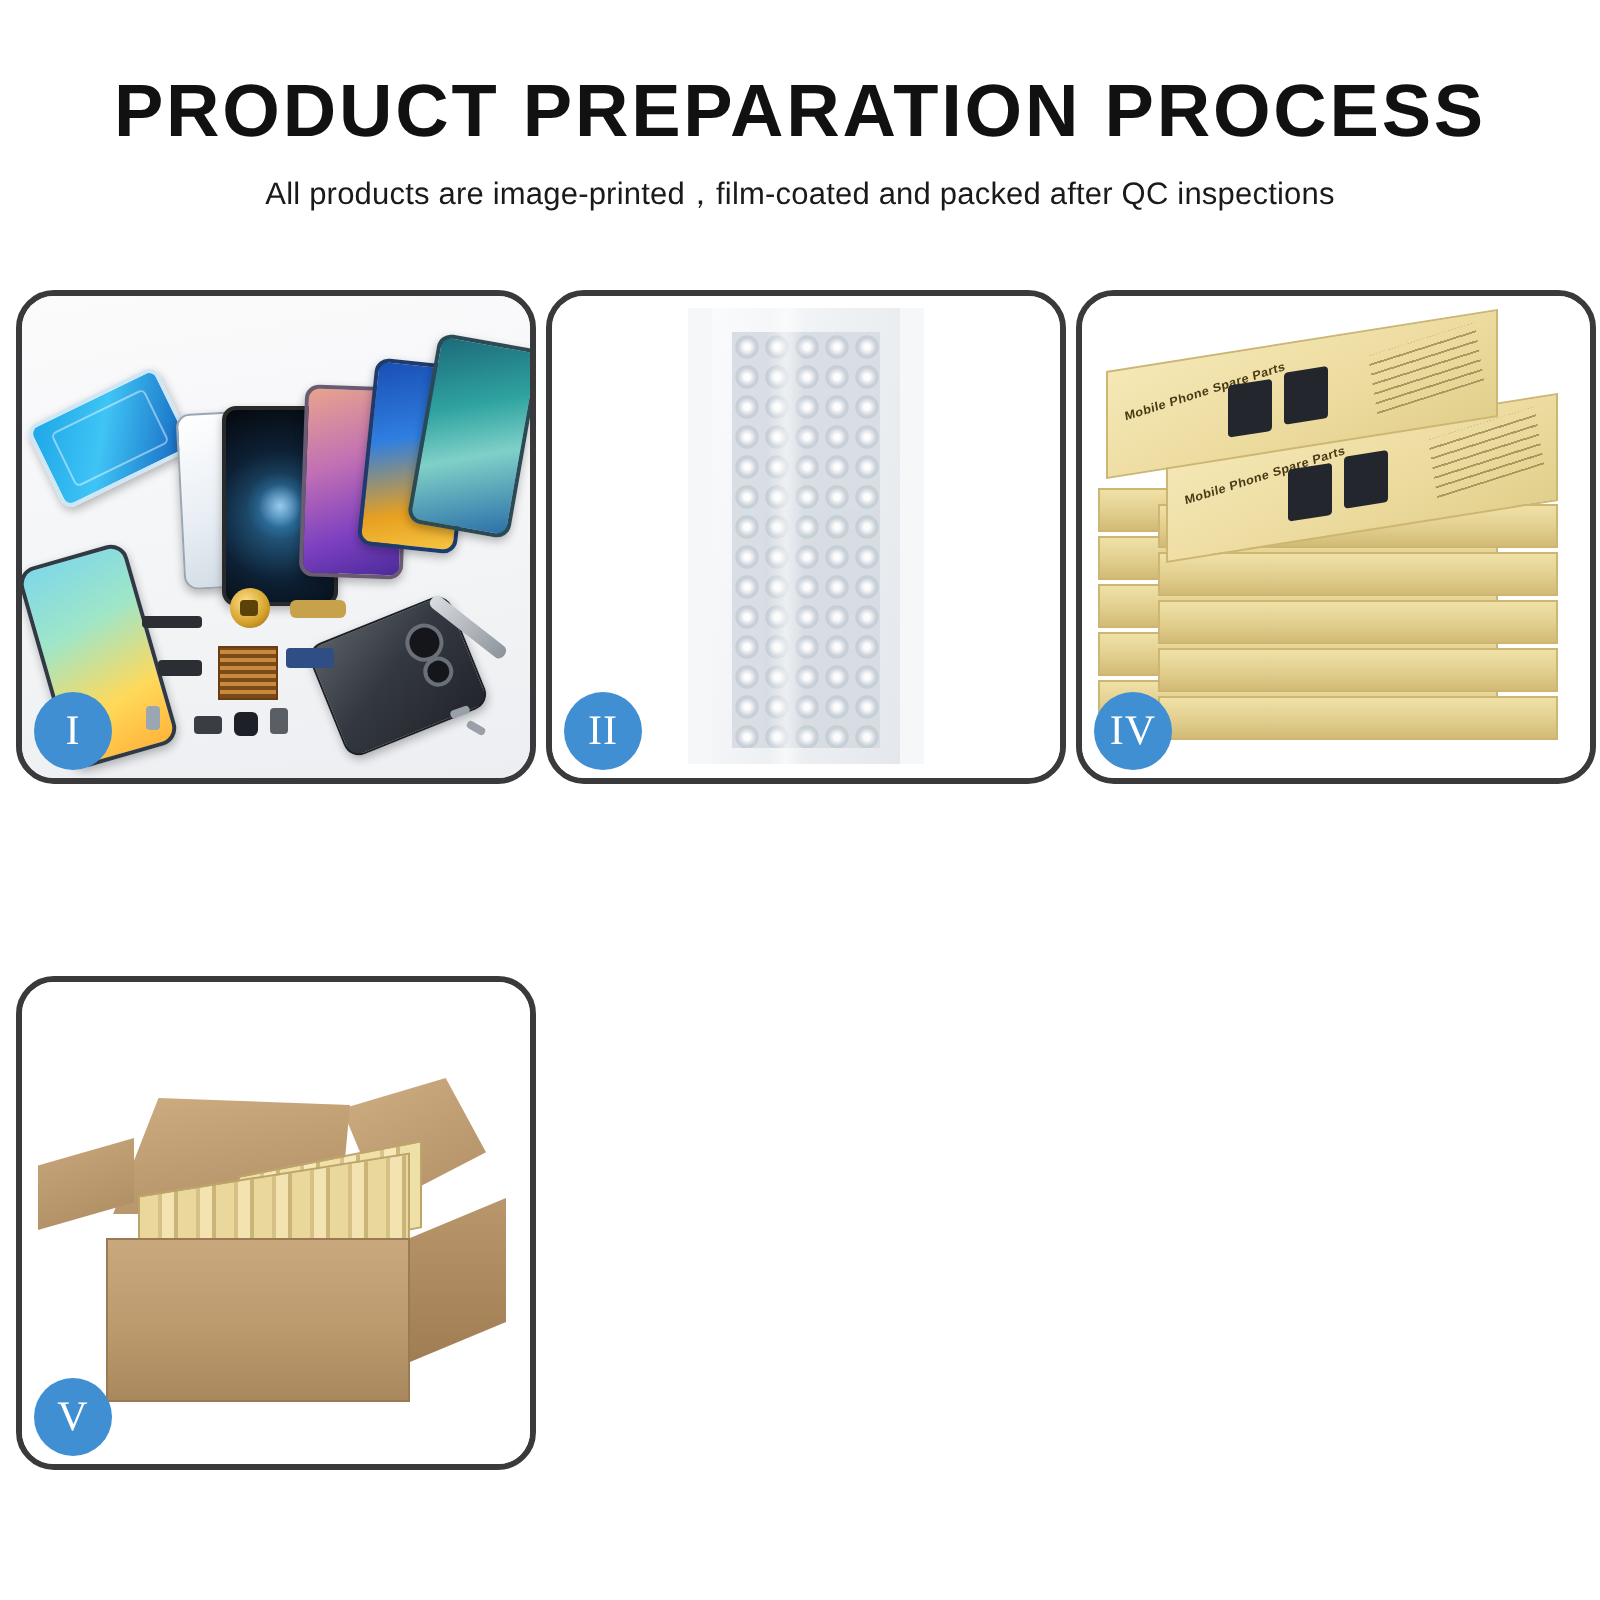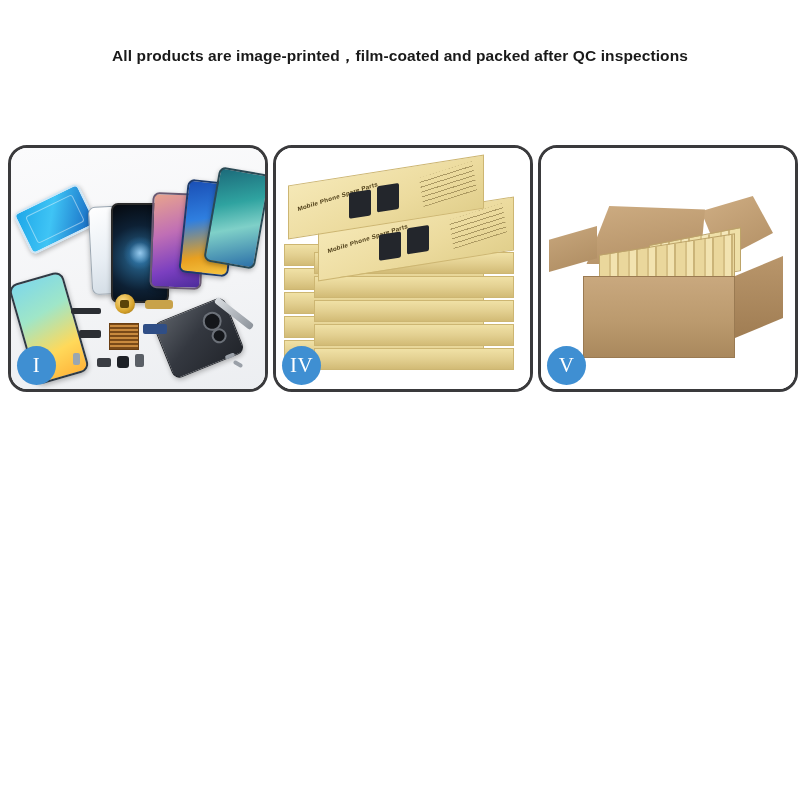--- a/index.html
+++ b/index.html
@@ -13,21 +13,21 @@
 
   
   .header { padding-top: 36px; text-align: center; }
   .title {
     font-family: "Liberation Sans", sans-serif;
     font-size: 37px; font-weight: 700; letter-spacing: 1.4px;
     color: #111; line-height: 1.1; white-space: nowrap;
   }
   .subtitle {
     margin-top: 10px;
-    font-size: 15.5px; font-weight: 700; color: #1a1a1a;
+    font-size: 15.5px; font-weight: 400; color: #1a1a1a;
     letter-spacing: .1px; white-space: nowrap;
   }
 
   
   .grid {
     position: absolute; left: 8px; top: 145px;
     width: 784px; height: 590px;
     display: grid;
     grid-template-columns: repeat(3, 260px);
     grid-template-rows: 247px 247px;
@@ -215,20 +215,21 @@
   .c6-tape2 { position: absolute; left: 56px; top: 158px; width: 24px; height: 22px;
     background: rgba(140,112,74,.5); }
   .c6-edge { position: absolute; left: 139px; top: 78px; width: 2px; height: 96px; background: rgba(120,96,64,.5); }
 </style>
 </head>
 <body>
 
 <div class="page">
 
   <div class="header">
+    <div class="title">PRODUCT PREPARATION PROCESS</div>
     <div class="subtitle">All products are image-printed，film-coated and packed after QC inspections</div>
   </div>
 
   <div class="grid">
 
     <div class="card">
       <div class="photo p1">
         <div class="ph b1"></div>
         <div class="ph glass"></div>
         <div class="ph p12"></div>
@@ -247,20 +248,29 @@
         <div class="part cam2"></div>
         <div class="part sp"></div>
         <div class="part btn"></div>
         <div class="part drv"></div>
         <div class="part scr1"></div>
         <div class="part scr2"></div>
       </div>
       <div class="badge">I</div>
     </div>
 
+    <div class="card">
+      <div class="photo p2">
+        <div class="pouch">
+          <div class="bubbles"></div>
+          <div class="pouch-sheen"></div>
+        </div>
+      </div>
+      <div class="badge">II</div>
+    </div>
 
 
     <div class="card">
       <div class="photo p4">
         <div class="kstack">
           <div class="k-layer" style="top:170px;"></div>
           <div class="k-layerR" style="top:178px;"></div>
           <div class="k-layer" style="top:146px;"></div>
           <div class="k-layerR" style="top:154px;"></div>
           <div class="k-layer" style="top:122px;"></div>

